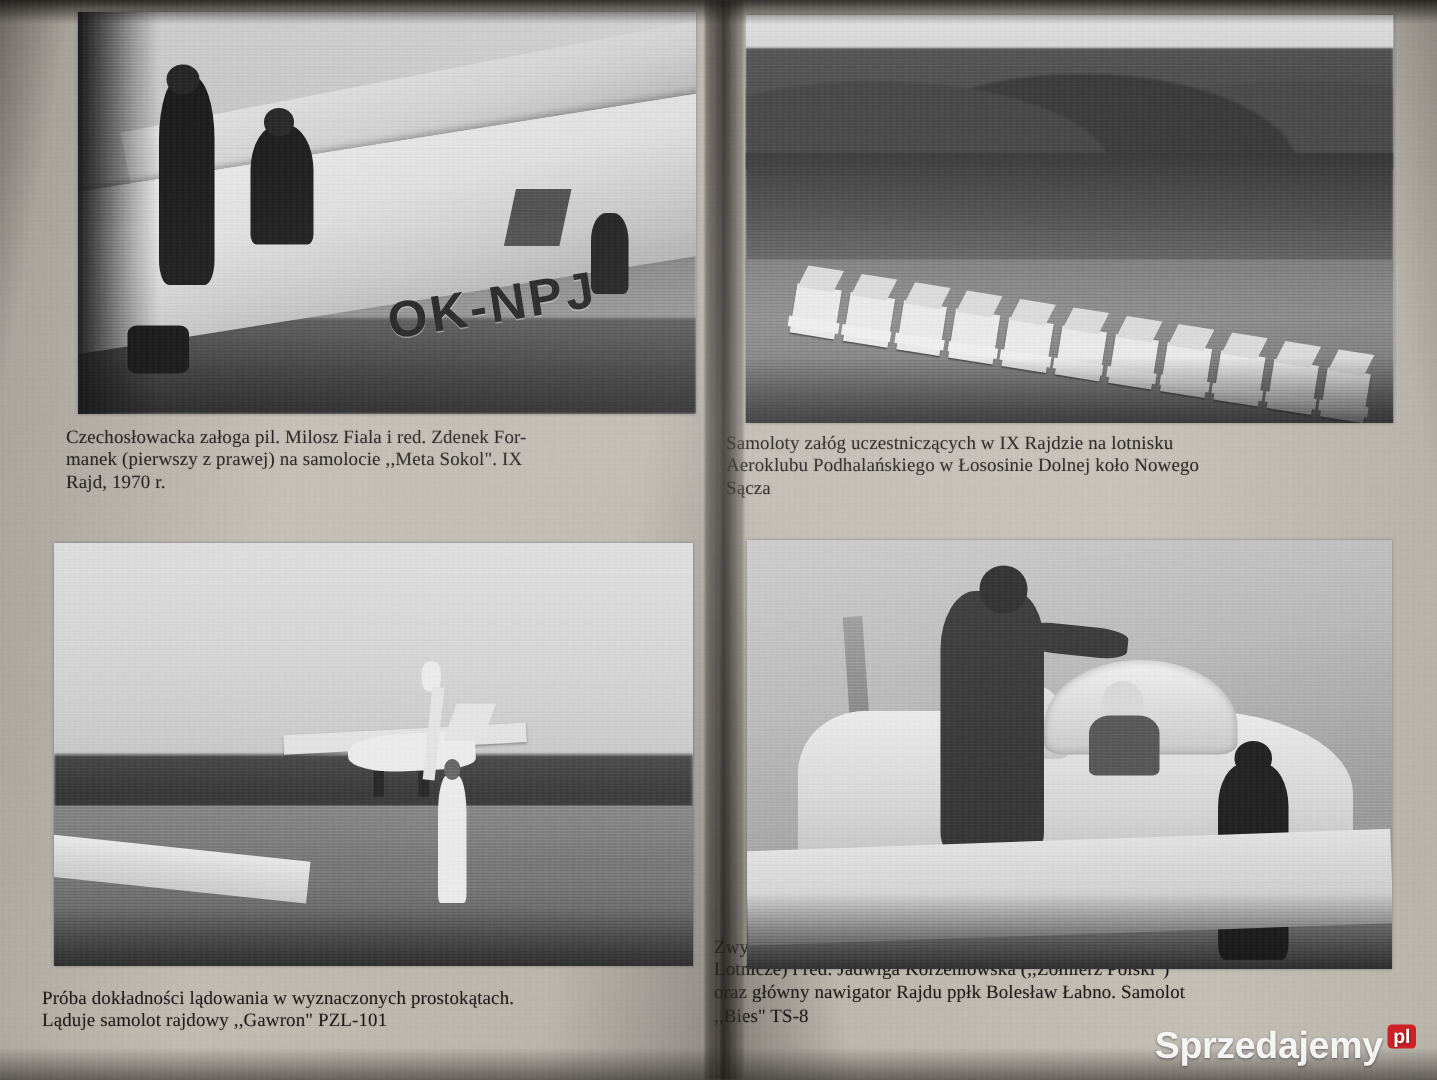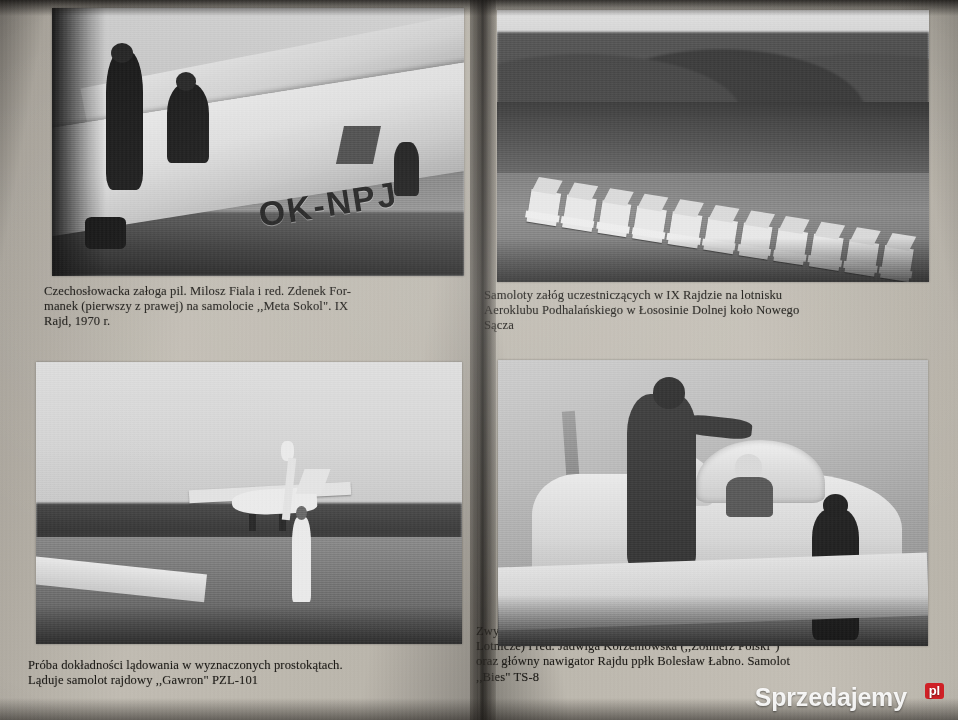--- a/index.html
+++ b/index.html
@@ -387,21 +387,21 @@
     bottom: 8px;
     z-index: 50;
     font-family: "Liberation Sans", sans-serif;
     font-size: 25px;
     font-weight: bold;
     color: rgba(255,255,255,0.92);
     letter-spacing: -0.2px;
     text-shadow: 0 1px 2px rgba(0,0,0,0.45);
     display: flex;
     align-items: center;
-    gap: 18px;
+    gap: 3px;
     margin-left: 24px;
   }
   .wm-badge {
     display: inline-block;
     background: #cf2026;
     color: #fff;
     font-size: 13px;
     line-height: 16px;
     padding: 0 4px;
     border-radius: 3px;

